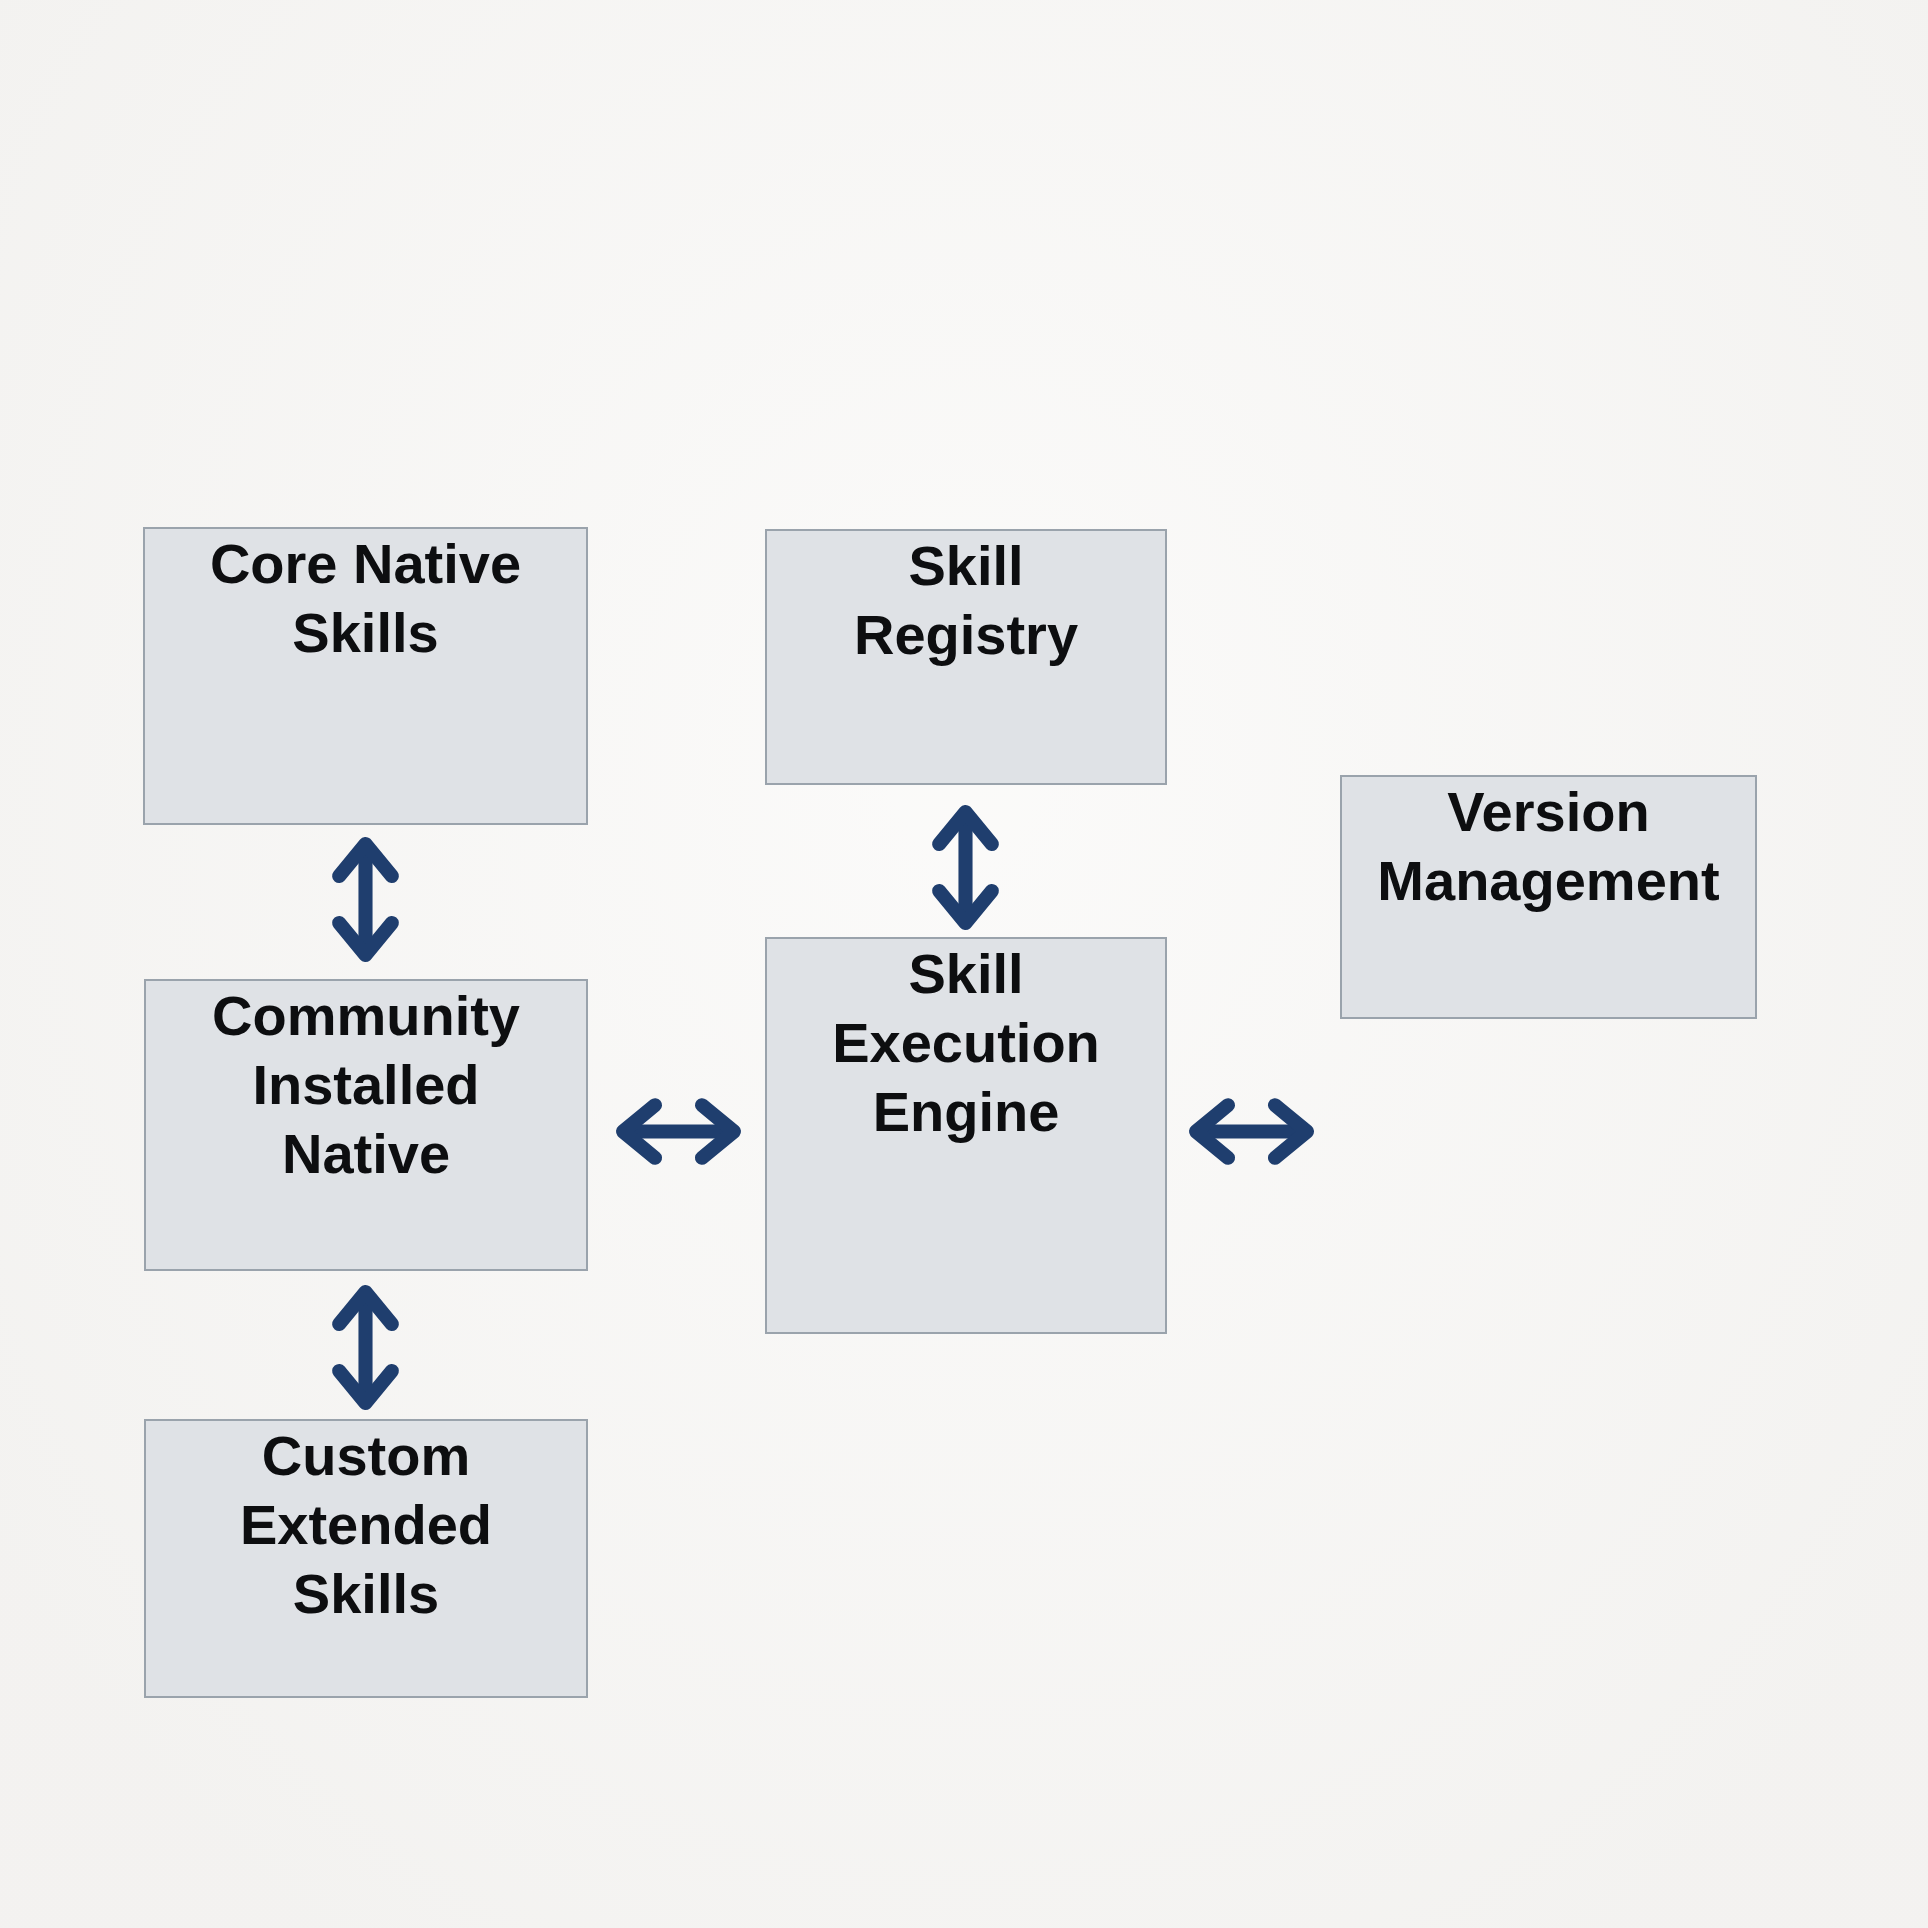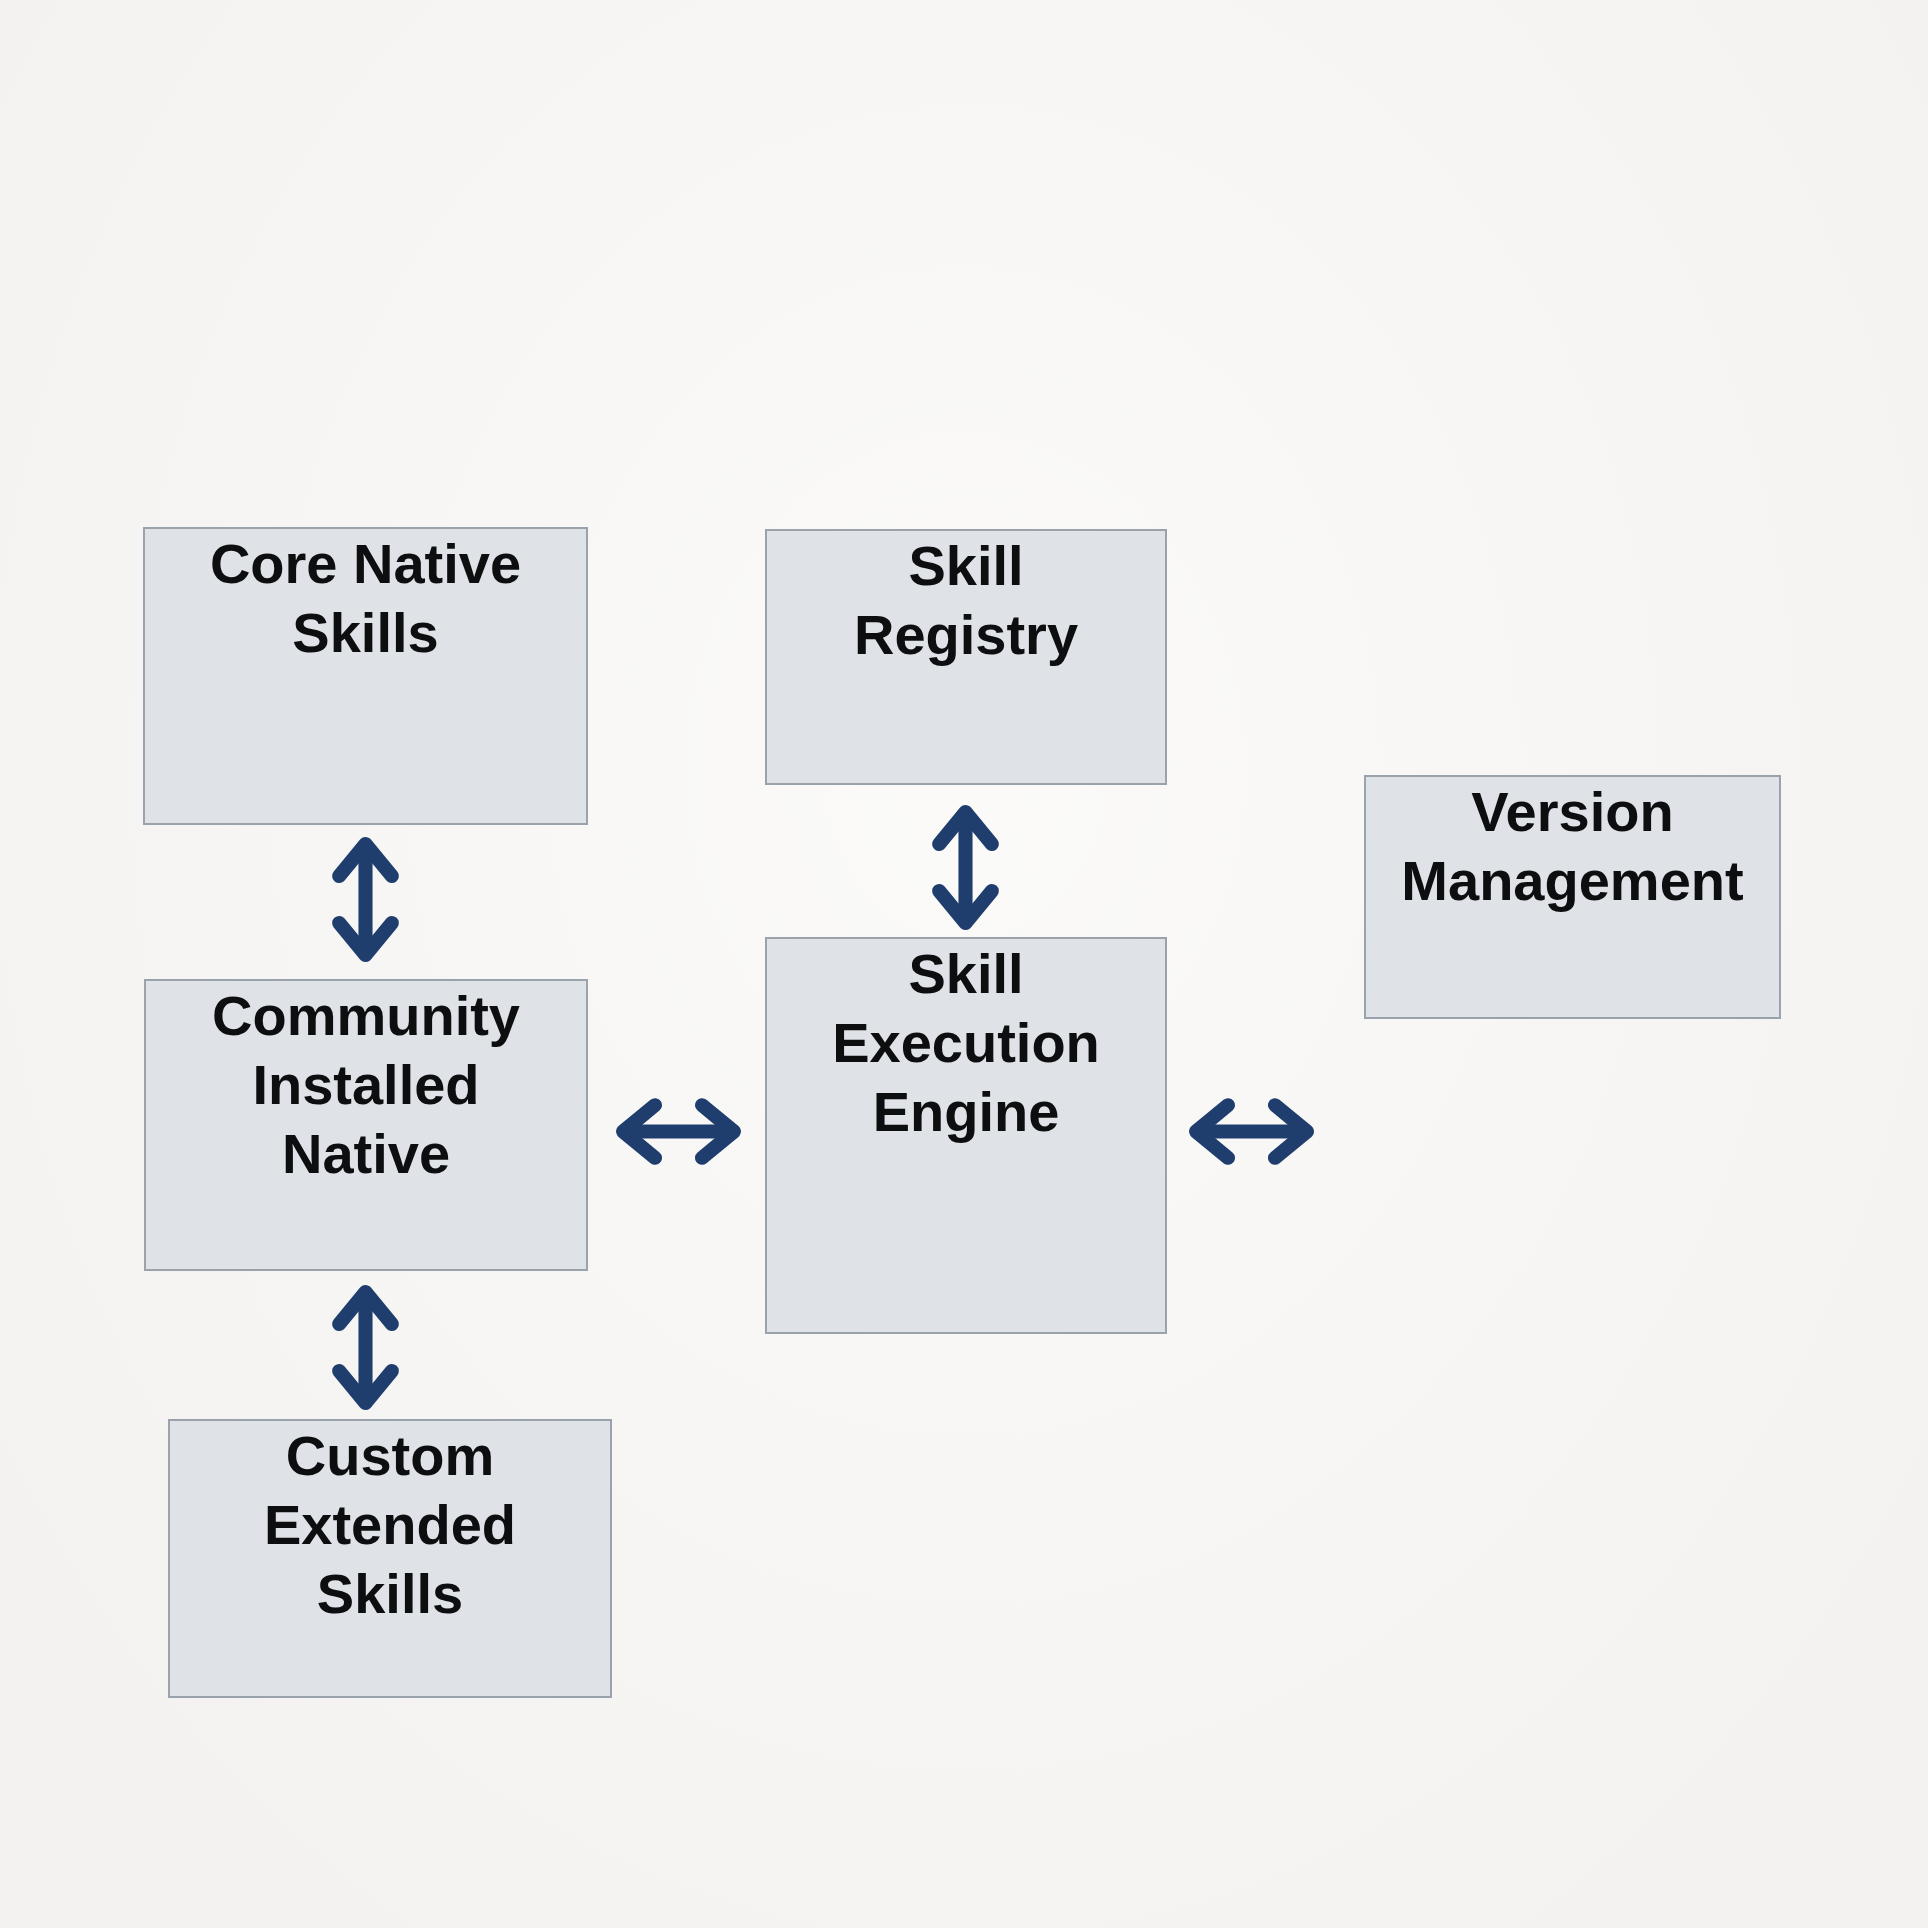--- a/index.html
+++ b/index.html
@@ -48,25 +48,25 @@
   }
   .node .label {
     color: var(--box-text);
     font-weight: 700;
     font-size: 56px;
     line-height: 69px;
     white-space: pre-line;
   }
   .n-core       { left: 143px;  top: 527px;  width: 445px; height: 298px; }
   .n-registry   { left: 765px;  top: 529px;  width: 402px; height: 256px; }
-  .n-version    { left: 1340px; top: 775px;  width: 417px; height: 244px; margin-left: 24px; }
+  .n-version    { left: 1340px; top: 775px;  width: 417px; height: 244px; }
   .n-community  { left: 144px;  top: 979px; width: 444px; height: 292px; }
   .n-engine     { left: 765px;  top: 937px;  width: 402px; height: 397px; }
   .n-dependency { left: 1340px; top: 1186px; width: 417px; height: 251px; }
-  .n-custom     { left: 144px;  top: 1419px; width: 444px; height: 279px; margin-left: 24px; }
+  .n-custom     { left: 144px;  top: 1419px; width: 444px; height: 279px; }
   .arrow { position: absolute; }
   .arrow svg { display: block; }
   .arrow polyline, .arrow line {
     fill: none;
     stroke: var(--arrow);
     stroke-width: 15;
     stroke-linecap: round;
     stroke-linejoin: round;
   }
   .a-v1 { left: 326px;  top: 829px;  }

